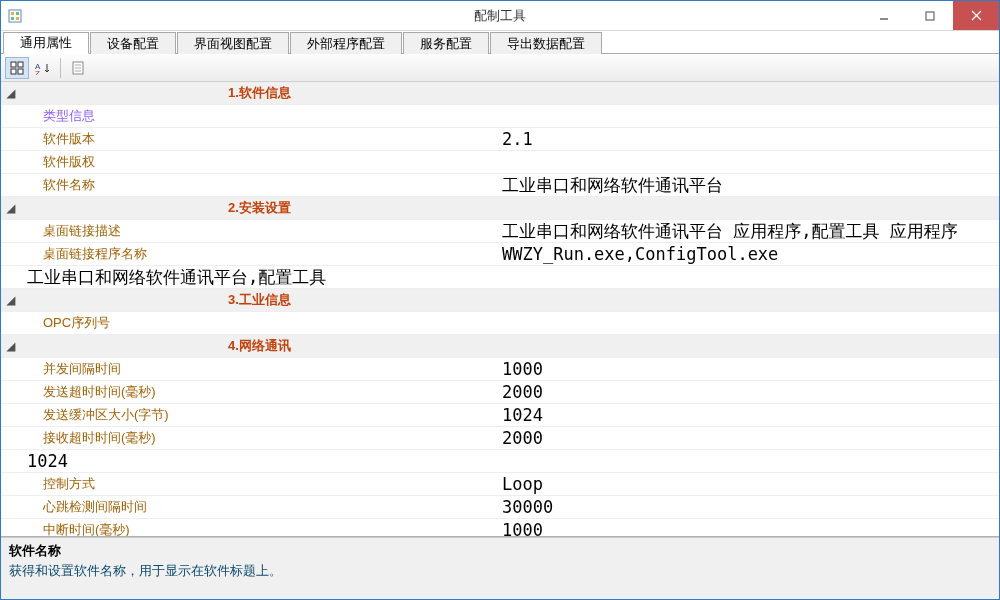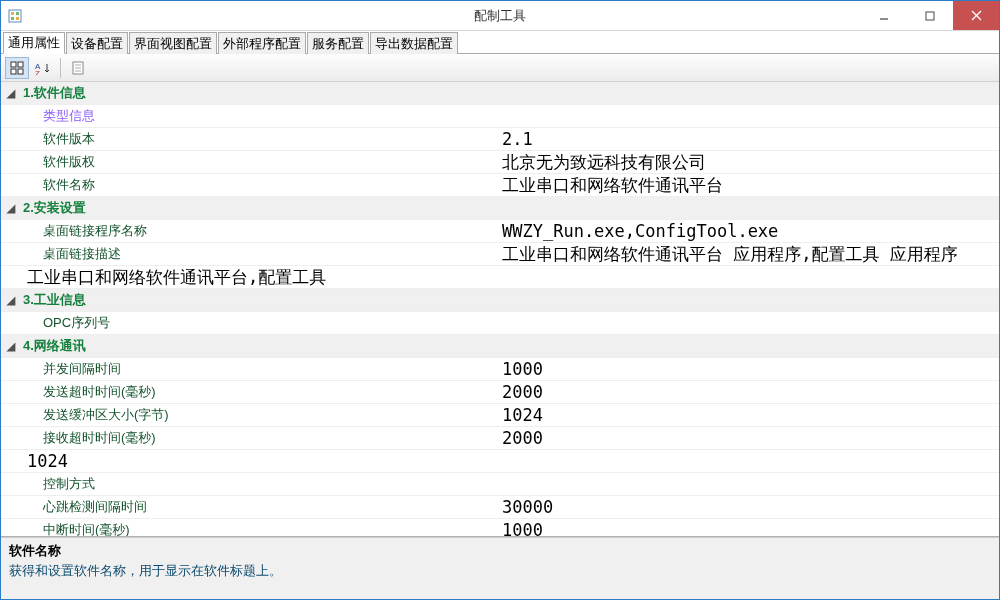--- a/index.html
+++ b/index.html
@@ -10,40 +10,40 @@
 .titlebar { height: 30px; background: #fff; display: flex; align-items: center; border-bottom: 1px solid #d8d8d8; position: relative; }
 .titlebar .icon-slot { width: 28px; display: flex; align-items: center; justify-content: center; }
 .titlebar .title { position: absolute; left: 50%; transform: translateX(-50%); color: #333; font-size: 13px; }
 .titlebar .win-controls { margin-left: auto; display: flex; height: 100%; }
 .win-btn { width: 46px; display: flex; align-items: center; justify-content: center; }
 .win-btn.close { background: #c75050; color: #fff; }
 .win-btn.close svg { stroke: #fff; }
 .win-btn.min svg, .win-btn.max svg { stroke: #666; }
 
 .tabs { height: 23px; display: flex; border-bottom: 1px solid #a9a9a9; background: #fff; padding-left: 2px; }
-.tab { padding: 2px 4px; border: 1px solid #a9a9a9; border-bottom: none; margin-right: 1px; background: #f0f0f0; font-size: 13px; display:flex; align-items:center; position: relative; top: 1px; height: 22px; }
+.tab { padding: 2px 16px; border: 1px solid #a9a9a9; border-bottom: none; margin-right: 1px; background: #f0f0f0; font-size: 13px; display:flex; align-items:center; position: relative; top: 1px; height: 22px; }
 .tab.active { background: #fff; border-bottom: 1px solid #fff; }
 
 .toolbar { height: 28px; background: linear-gradient(#fdfdfd, #ececec); border-bottom: 1px solid #d0d0d0; display: flex; align-items: center; padding: 0 4px; gap: 2px; }
 .tool-btn { width: 24px; height: 22px; display: flex; align-items: center; justify-content: center; border: 1px solid transparent; }
 .tool-btn.active { border: 1px solid #9db7d6; background: #d6e5f5; }
 .tool-sep { width: 1px; height: 20px; background: #c0c0c0; margin: 0 3px; }
 
 .property-grid { flex: 1; overflow-y: scroll; border-bottom: 1px solid #b0b0b0; position: relative; }
 .property-grid::-webkit-scrollbar { width: 17px; }
 .property-grid::-webkit-scrollbar-track { background: #f0f0f0; border-left: 1px solid #dcdcdc; }
 .property-grid::-webkit-scrollbar-thumb { background: #cdcdcd; border: 1px solid #b8b8b8; }
 
 .prop-row { height: 23px; display: flex; align-items: center; border-bottom: 1px solid #eee; }
 .prop-row.category { background: #f0f0f0; font-weight: bold; }
-.prop-row.category .prop-label { color: #15803d; }
+.prop-row.category .prop-label { color: #c2410c; text-align: center; }
 .exp { width: 20px; text-align: center; cursor: pointer; font-size: 11px; color: #505050; display:flex; align-items:center; justify-content:center; }
 .exp-glyph { font-family: Arial; font-size: 11px; }
 .prop-label { width: 475px; padding-left: 2px; white-space: nowrap; overflow: hidden; }
-.prop-row:not(.category) .prop-label { padding-left: 22px; color: #14532d; }
+.prop-row:not(.category) .prop-label { padding-left: 22px; color: #a16207; }
 .prop-row .prop-label.dimmed { color: #8b5cf6; }
 .prop-value { flex: 1; padding-left: 6px; font-family: SimSun, "MS Gothic", monospace; font-size: 17px; white-space: nowrap; overflow: hidden; }
 
 .desc-panel { height: 62px; background: #f0f0f0; border-top: 1px solid #ccc; padding: 4px 8px; font-size: 13px; }
 .desc-title { font-weight: bold; margin-bottom: 2px; }
 .desc-text { color: #0c4a6e; }
 
 .app-ico { width:16px; height:16px; }
 </style>
 </head>
@@ -131,45 +131,44 @@
         <div class="prop-value"></div>
       </div>
       <div class="prop-row">
         <div class="exp"></div>
         <div class="prop-label">软件版本</div>
         <div class="prop-value">2.1</div>
       </div>
       <div class="prop-row">
         <div class="exp"></div>
         <div class="prop-label">软件版权</div>
-        <div class="prop-value">北京无为致远科技有限公司</div>
       </div>
       <div class="prop-row">
         <div class="exp"></div>
         <div class="prop-label">软件名称</div>
         <div class="prop-value">工业串口和网络软件通讯平台</div>
       </div>
       <div class="prop-row category">
         <div class="exp">
           <span class="exp-glyph">◢</span>
         </div>
         <div class="prop-label">2.安装设置</div>
       </div>
       <div class="prop-row">
         <div class="exp"></div>
+        <div class="prop-label">桌面链接描述</div>
+        <div class="prop-value">工业串口和网络软件通讯平台 应用程序,配置工具 应用程序</div>
+      </div>
+      <div class="prop-row">
+        <div class="exp"></div>
         <div class="prop-label">桌面链接程序名称</div>
         <div class="prop-value">WWZY_Run.exe,ConfigTool.exe</div>
       </div>
       <div class="prop-row">
         <div class="exp"></div>
-        <div class="prop-label">桌面链接描述</div>
-        <div class="prop-value">工业串口和网络软件通讯平台 应用程序,配置工具 应用程序</div>
-      </div>
-      <div class="prop-row">
-        <div class="exp"></div>
         <div class="prop-value">工业串口和网络软件通讯平台,配置工具</div>
       </div>
       <div class="prop-row category">
         <div class="exp">
           <span class="exp-glyph">◢</span>
         </div>
         <div class="prop-label">3.工业信息</div>
       </div>
       <div class="prop-row">
         <div class="exp"></div>
@@ -202,20 +201,21 @@
         <div class="prop-label">接收超时时间(毫秒)</div>
         <div class="prop-value">2000</div>
       </div>
       <div class="prop-row">
         <div class="exp"></div>
         <div class="prop-value">1024</div>
       </div>
       <div class="prop-row">
         <div class="exp"></div>
         <div class="prop-label">控制方式</div>
+        <div class="prop-value">Loop</div>
       </div>
       <div class="prop-row">
         <div class="exp"></div>
         <div class="prop-label">心跳检测间隔时间</div>
         <div class="prop-value">30000</div>
       </div>
       <div class="prop-row">
         <div class="exp"></div>
         <div class="prop-label">中断时间(毫秒)</div>
         <div class="prop-value">1000</div>

